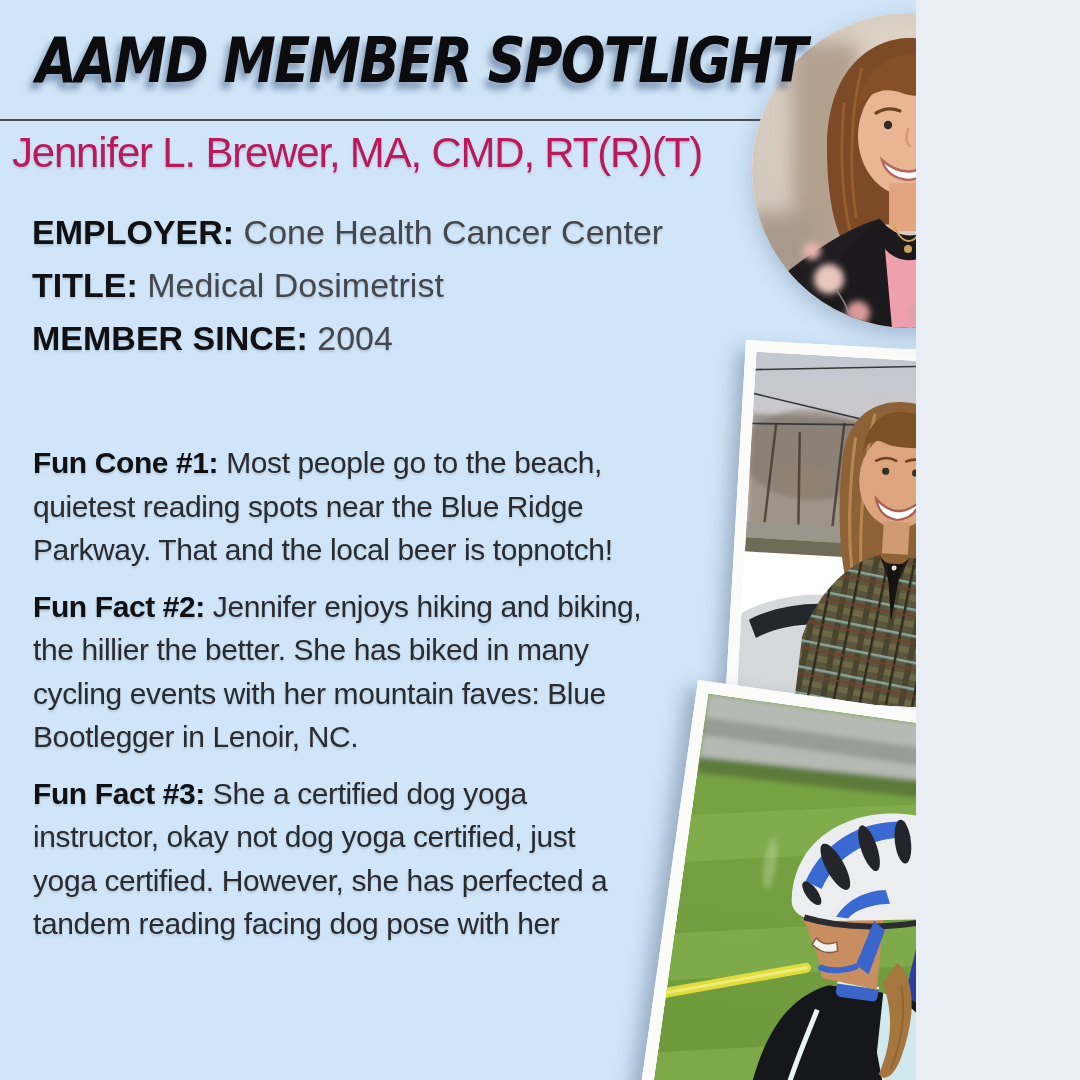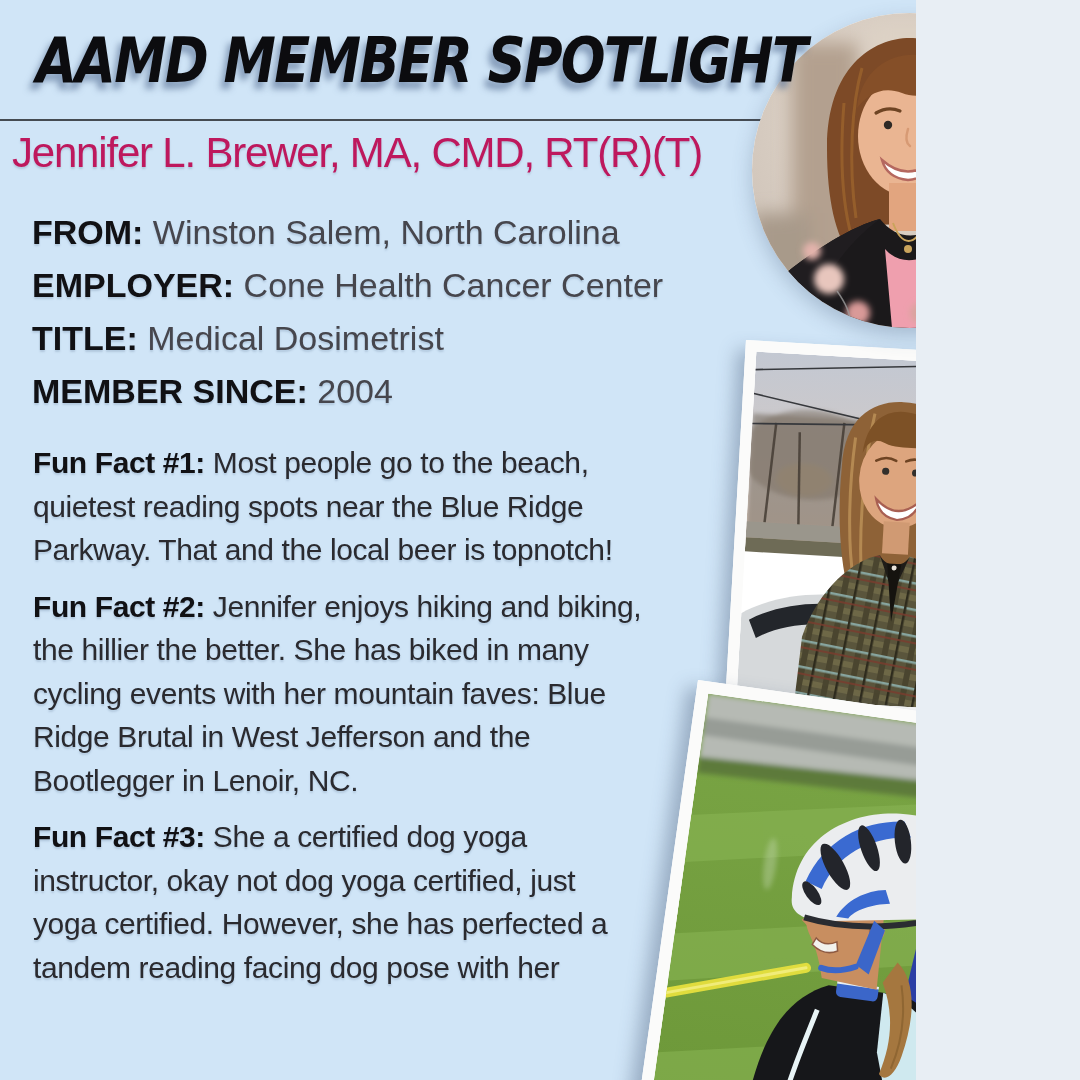--- a/index.html
+++ b/index.html
@@ -57,37 +57,35 @@
 
 <div class="canvas">
 
   <div class="divider"></div>
 
   <div class="title">AAMD MEMBER SPOTLIGHT</div>
 
   <div class="name">Jennifer L. Brewer, MA, CMD, RT(R)(T)</div>
 
   <div class="info">
-      <div class="info-row"><span class="info-label">FROM:</span><span class="info-value"> Winston Salem, North Carolina</span></div>
       <div class="info-row"><span class="info-label">EMPLOYER:</span><span class="info-value"> Cone Health Cancer Center</span></div>
       <div class="info-row"><span class="info-label">TITLE:</span><span class="info-value"> Medical Dosimetrist</span></div>
       <div class="info-row"><span class="info-label">MEMBER SINCE:</span><span class="info-value"> 2004</span></div>
     </div>
 
   <div class="facts">
       <div class="fact">
-        <div class="fact-line"><span class="fact-label">Fun Fact #1:</span> <span>Most people go to the beach,</span></div>
+        <div class="fact-line"><span class="fact-label">Fun Cone #1:</span> <span>Most people go to the beach,</span></div>
         <div class="fact-line"><span>quietest reading spots near the Blue Ridge</span></div>
         <div class="fact-line"><span>Parkway. </span><span class="seg-i">That and the local beer is topnotch!</span></div>
       </div>
       <div class="fact">
         <div class="fact-line"><span class="fact-label">Fun Fact #2:</span> <span>Jennifer enjoys hiking and biking,</span></div>
         <div class="fact-line"><span>the hillier the better. She has biked in many</span></div>
         <div class="fact-line"><span>cycling events with her mountain faves: Blue</span></div>
-        <div class="fact-line"><span>Ridge Brutal in West Jefferson and the</span></div>
         <div class="fact-line"><span>Bootlegger in Lenoir, NC.</span></div>
       </div>
       <div class="fact">
         <div class="fact-line"><span class="fact-label">Fun Fact #3:</span> <span>She a certified dog yoga</span></div>
         <div class="fact-line"><span>instructor, okay not dog yoga certified, just</span></div>
         <div class="fact-line"><span>yoga certified. However, she has perfected a</span></div>
         <div class="fact-line"><span>tandem reading facing dog pose with her</span></div>
       </div>
     </div>
 

